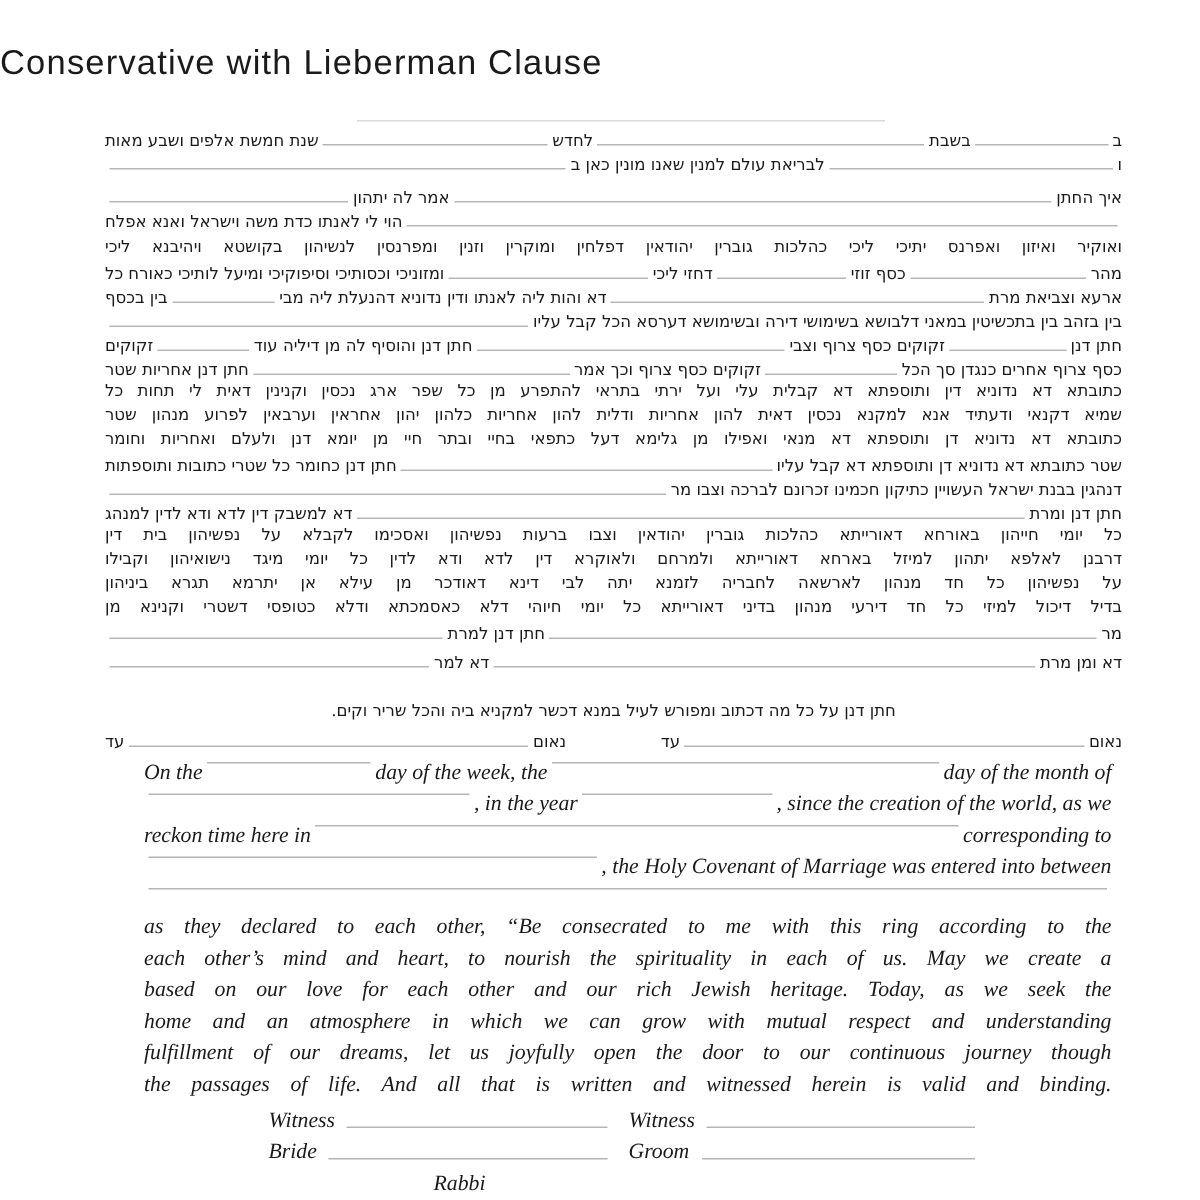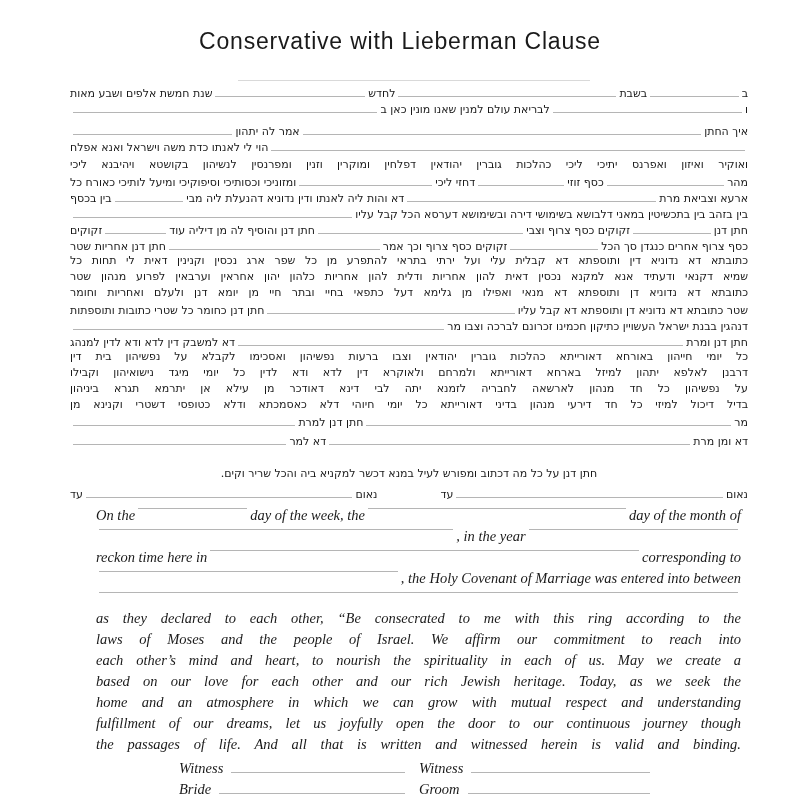--- a/index.html
+++ b/index.html
@@ -1,21 +1,21 @@
 <!DOCTYPE html>
 <html style="--ink: #1a1a1a; --blank: #b5b5b5; --blank-light: #d9d9d9;"><head>
 <meta charset="utf-8">
 <style>
   html,body { margin:0; padding:0; background:#ffffff; }
   .page {
     position:relative; width:800px; height:800px; background:#ffffff;
     overflow:hidden;
   }
   .title {
-    margin:0; padding-top:28px; text-align:center;
+    margin:0; padding-top:28px; text-align:left;
     font-family:"Liberation Sans", sans-serif;
     font-size:23px; font-weight:400; letter-spacing:0.8px;
     color:var(--ink,#1a1a1a);
   }
 
   
   .hebrew {
     direction:rtl; margin:13px 0 0 70px; width:678px;
     font-family:"DejaVu Serif","DejaVu Sans", serif;
     font-size:11px; color:var(--ink,#1a1a1a);
@@ -181,35 +181,35 @@
         <span class="seg-text">On the</span>
         <span class="blank" style="flex-grow: 55;"></span>
         <span class="seg-text">day of the week, the</span>
         <span class="blank" style="flex-grow: 130;"></span>
         <span class="seg-text">day of the month of</span>
       </div>
       <div class="e-row segments">
         <span class="blank" style="flex-grow: 110;"></span>
         <span class="seg-text">, in the year</span>
         <span class="blank" style="flex-grow: 65;"></span>
+        <span class="seg-text">, since the creation of the world, as we</span>
       </div>
       <div class="e-row segments">
         <span class="seg-text">reckon time here in</span>
         <span class="blank" style="flex-grow: 250;"></span>
         <span class="seg-text">corresponding to</span>
       </div>
       <div class="e-row segments">
         <span class="blank" style="flex-grow: 160;"></span>
         <span class="seg-text">, the Holy Covenant of Marriage was entered into between</span>
       </div>
       <div class="e-row divider">
         <span class="blank" style="flex-grow: 1;"></span>
       </div>
       <div class="e-row justify">as they declared to each other, “Be consecrated to me with this ring according to the</div>
-      <div class="e-row justify">laws of Moses and the people of Israel. We affirm our commitment to reach into</div>
       <div class="e-row justify">each other’s mind and heart, to nourish the spirituality in each of us. May we create a</div>
       <div class="e-row justify">based on our love for each other and our rich Jewish heritage. Today, as we seek the</div>
       <div class="e-row justify">home and an atmosphere in which we can grow with mutual respect and understanding</div>
       <div class="e-row justify">fulfillment of our dreams, let us joyfully open the door to our continuous journey though</div>
       <div class="e-row justify">the passages of life. And all that is written and witnessed herein is valid and binding.</div>
     </div>
 
   <div class="sigs">
     <div class="sig-row">
       <div class="sig-col">

